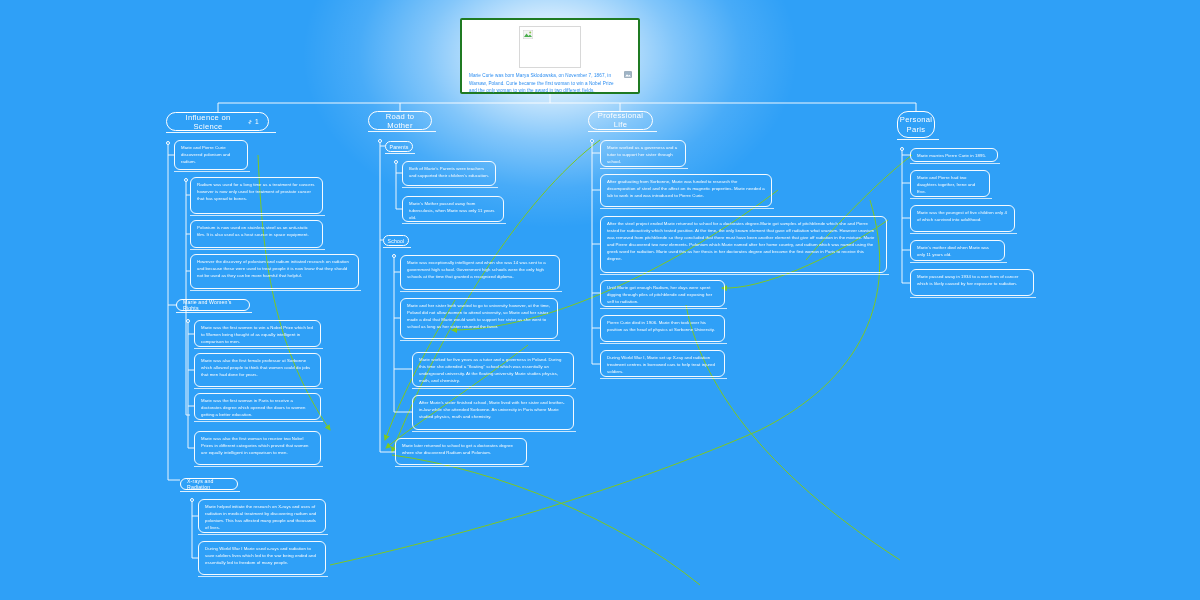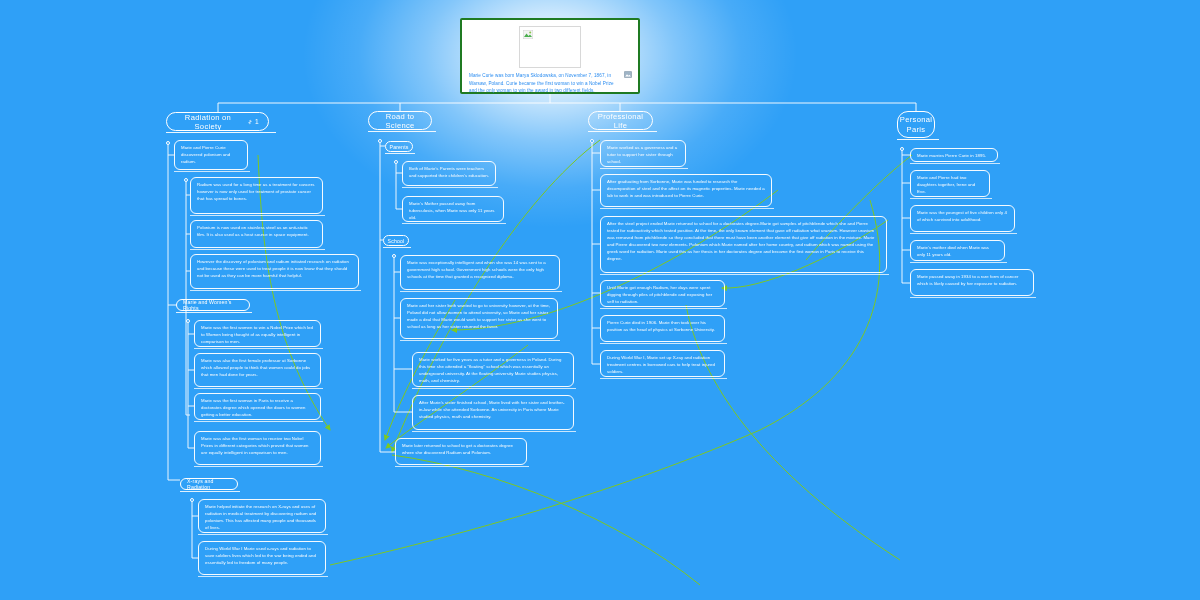--- a/index.html
+++ b/index.html
@@ -131,21 +131,21 @@
     </svg>
   </div>
   <div class="root-text">Marie Curie was born Marya Sklodowska, on November 7, 1867, in Warsaw, Poland. Curie became the first woman to win a Nobel Prize and the only woman to win the award in two different fields.</div>
   <svg class="root-icon" viewBox="0 0 8 7">
     <rect x="0.4" y="0.4" width="7.2" height="6.2" rx="0.6" fill="#9fb4c6" stroke="#6d8296" stroke-width="0.5"></rect>
     <path d="M1.2 5.4 L3 3.2 L4.4 4.8 L5.5 3.7 L6.8 5.4 z" fill="#ffffff"></path>
   </svg>
 </div>
 
 <div class="branch" style="left:166px;top:112px;width:103px;height:19px;">
-  <span>Radiation on Society</span>
+  <span>Influence on Science</span>
   <span class="pin">
     <svg width="6" height="6" viewBox="0 0 10 10">
       <path d="M3.4 6.6 L6.6 3.4" stroke="#fff" stroke-width="1" fill="none"></path>
       <path d="M4.1 2.6 A1.7 1.7 0 0 1 6.5 5 L5.6 5.9" stroke="#fff" stroke-width="1" fill="none"></path>
       <path d="M5.9 7.4 A1.7 1.7 0 0 1 3.5 5 L4.4 4.1" stroke="#fff" stroke-width="1" fill="none"></path>
     </svg>
     <span>1</span>
   </span>
 </div>
 <div class="branch-underline" style="left:166px;top:132px;width:110px;"></div>
@@ -206,21 +206,21 @@
     <path d="M188 323 L188 448 L194 448"></path>
     <path d="M188 334 L194 334"></path>
     <path d="M188 370 L194 370"></path>
     <path d="M188 406 L194 406"></path>
     <path d="M192 502 L192 558 L198 558"></path>
     <path d="M192 516 L198 516"></path>
   </g>
 </svg>
 
 <div class="branch" style="left:368px;top:111px;width:64px;height:19px;">
-  <span>Road to Science</span>
+  <span>Road to Mother</span>
 </div>
 <div class="branch-underline" style="left:368px;top:131px;width:68px;"></div>
 <div class="dot" style="left:378px;top:139px;"></div>
 
 <div class="sub" style="left:385px;top:141px;width:28px;height:11px;">
   <span>Parents</span>
 </div>
 <div class="sub-underline" style="left:385px;top:153px;width:30px;"></div>
 <div class="dot" style="left:394px;top:160px;"></div>
 
@@ -258,21 +258,21 @@
     <path d="M380 240 L383 240"></path>
     <path d="M396 164 L396 209 L402 209"></path>
     <path d="M396 173 L402 173"></path>
     <path d="M394 258 L394 412 L412 412"></path>
     <path d="M394 272 L400 272"></path>
     <path d="M394 318 L400 318"></path>
     <path d="M394 369 L412 369"></path>
   </g>
 </svg>
 
-<div class="branch" style="left:588px;top:111px;width:65px;height:19px;">
+<div class="branch" style="left:588px;top:111px;width:65px;height:19px;align-items:flex-end;">
   <span>Professional Life</span>
 </div>
 <div class="branch-underline" style="left:588px;top:131px;width:69px;"></div>
 <div class="dot" style="left:590px;top:139px;"></div>
 
 <div class="note" style="left:600px;top:140px;width:86px;height:27px;">Marie worked as a governess and a tutor to support her sister through school.</div>
 <div class="note-underline" style="left:600px;top:168px;width:88px;"></div>
 
 <div class="note" style="left:600px;top:174px;width:172px;height:33px;">After graduating from Sorbonne, Marie was funded to research the decomposition of steel and the affect on its magnetic properties. Marie needed a lab to work in and was introduced to Pierre Curie.</div>
 <div class="note-underline" style="left:600px;top:208px;width:174px;"></div>

